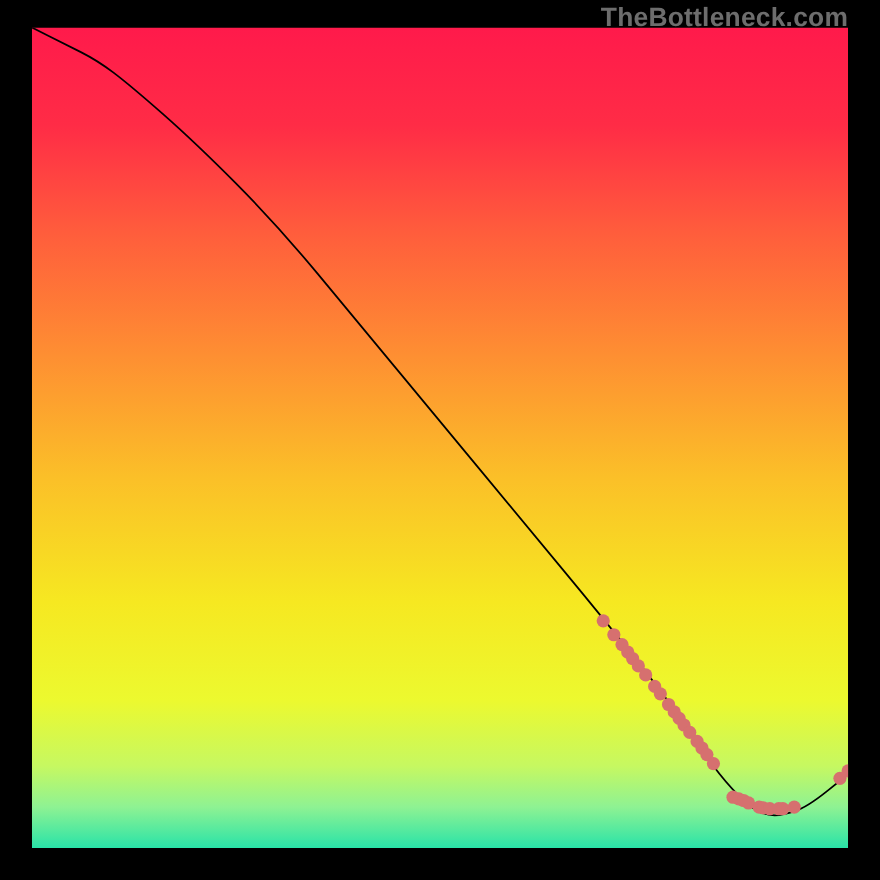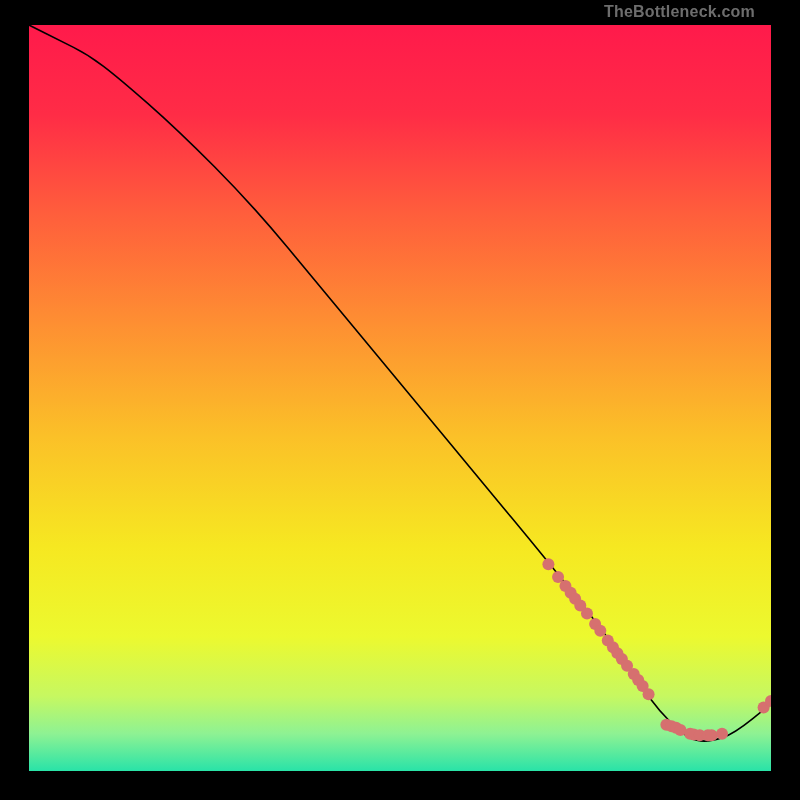--- a/index.html
+++ b/index.html
@@ -19,23 +19,23 @@
   .plot {
     position: absolute;
     left: 29px;
     top: 25px;
     width: 742px;
     height: 746px;
   }
   .watermark {
     position: absolute;
     top: 3px;
-    right: 45px;
+    right: 29px;
     font-family: Arial, "Helvetica Neue", Helvetica, sans-serif;
-    font-size: 16px;
+    font-size: 24px;
     font-weight: 600;
     color: #6d6d6d;
     letter-spacing: 0.2px;
     user-select: none;
   }
   svg { display: block; }
 </style>
 </head>
 <body>
 

